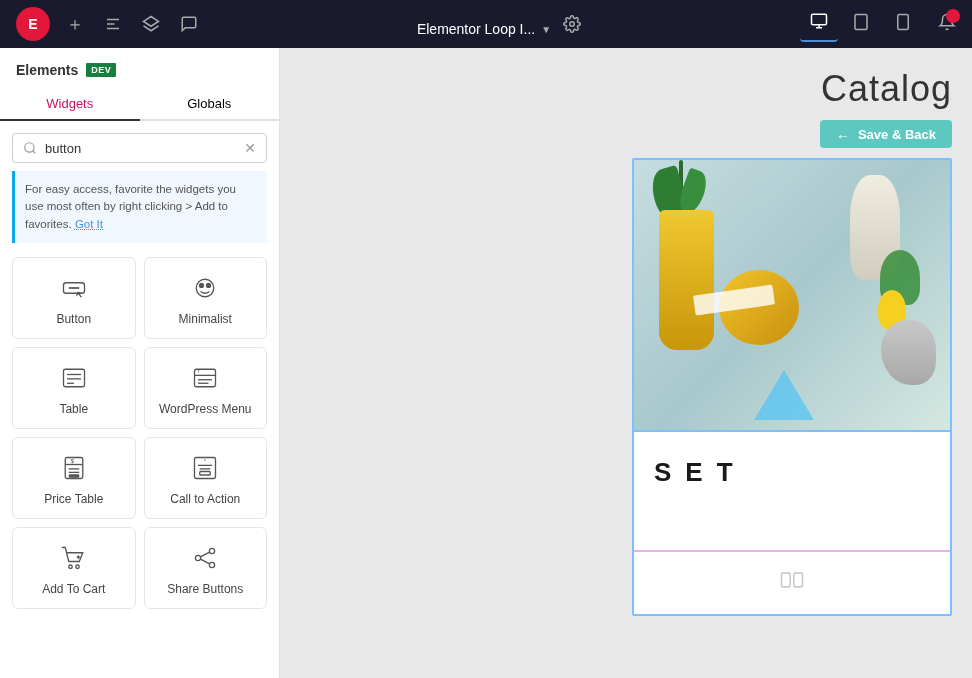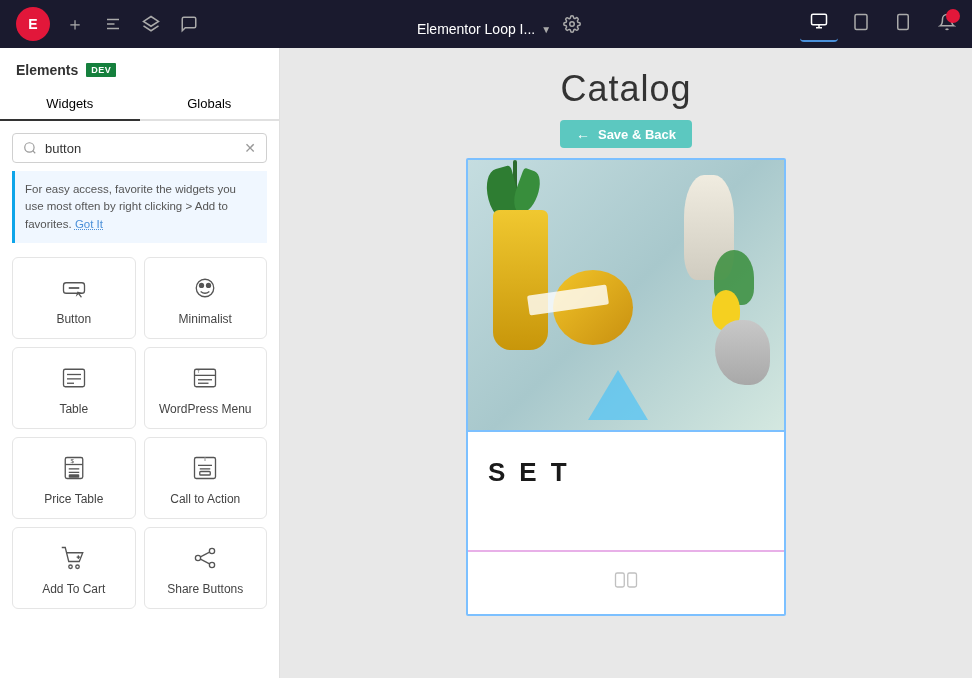--- a/index.html
+++ b/index.html
@@ -106,21 +106,21 @@
       padding: 8px 0;
       text-align: center;
       font-size: 13px;
       font-weight: 500;
       color: #000000;
       cursor: pointer;
       border-bottom: 2px solid transparent;
       margin-bottom: -2px;
     }
     .sidebar-tab.active {
-      color: #000000;
+      color: #be185d;
       border-bottom-color: #333;
     }
 
     .search-bar {
       margin: 12px 12px 8px;
       display: flex;
       align-items: center;
       border: 1px solid #d0d0d0;
       border-radius: 4px;
       padding: 6px 10px;
@@ -189,21 +189,21 @@
       text-align: center;
     }
 
     
     .canvas-area {
       flex: 1;
       background: #e8e8e8;
       overflow: auto;
       display: flex;
       flex-direction: column;
-      align-items: center;
+      align-items: flex-end;
       padding: 20px;
       position: relative;
     }
 
     .canvas-title {
       font-size: 36px;
       font-weight: 300;
       color: #333;
       margin-bottom: 10px;
       letter-spacing: 1px;

